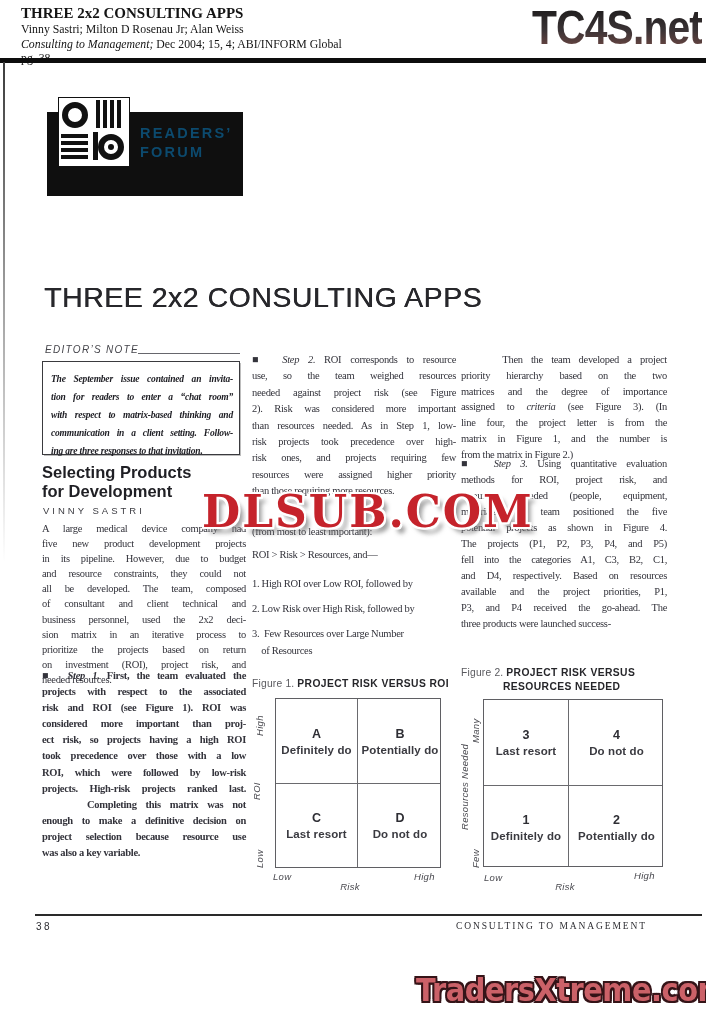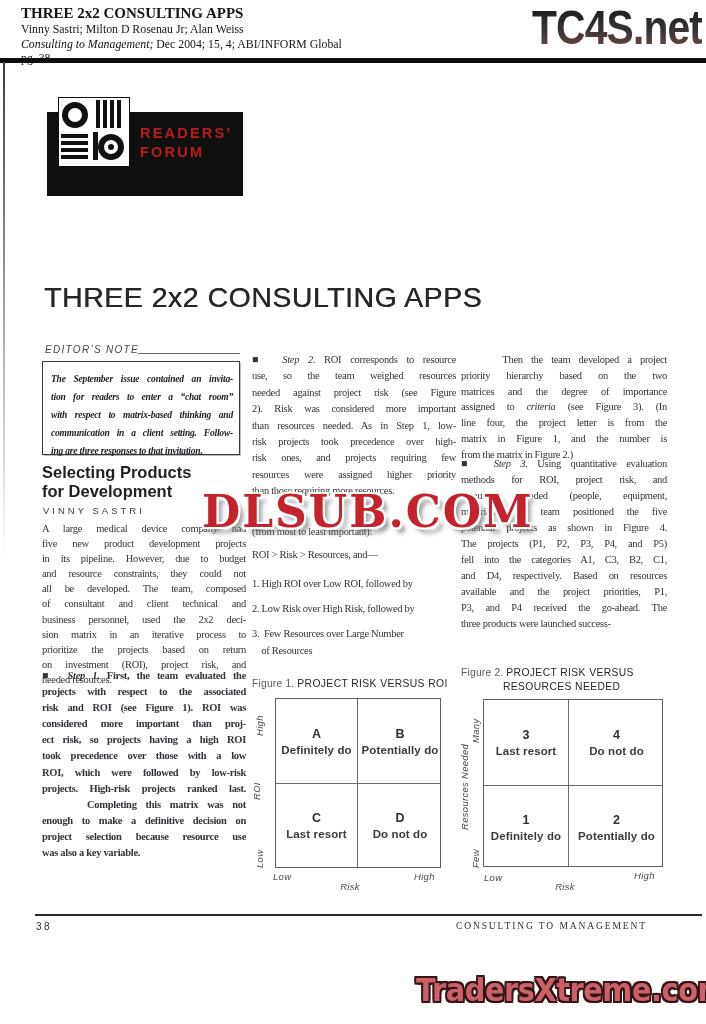--- a/index.html
+++ b/index.html
@@ -18,21 +18,21 @@
         font-size:48px;letter-spacing:-1px;transform:scaleX(.85);transform-origin:right top;
         background:linear-gradient(180deg,#141414 0%,#3a3335 55%,#7d4e48 100%);
         -webkit-background-clip:text;background-clip:text;color:transparent;}
 
   .toprule{left:0;top:58px;width:706px;height:4.5px;background:#0d0d0d;}
   .edgeline{left:3px;top:62px;width:2px;height:500px;
             background:linear-gradient(to bottom,#3c3c3c,#9b9b9b 45%,rgba(255,255,255,0));}
 
   
   .banner{left:47px;top:112px;width:196px;height:84px;background:#0f0f0f;}
-  .banner-text{left:140px;top:124px;color:#b91c1c;font-weight:700;font-size:14.5px;
+  .banner-text{left:140px;top:124px;color:#0c4a6e;font-weight:700;font-size:14.5px;
                letter-spacing:2.2px;line-height:19px;}
   .rf-logo{left:58px;top:97px;width:70px;height:68px;background:#fff;border:1.5px solid #111;}
 
   
   .title{left:44px;top:281px;width:560px;font-size:28.5px;letter-spacing:.5px;color:#27272b;
          text-shadow:.4px 0 0 currentColor;}
   .ed-label{left:45px;top:344px;font-style:italic;font-size:10px;letter-spacing:1.3px;color:#45454b;}
   .ed-rule{left:138px;top:353px;width:102px;height:1px;background:#66666c;}
   .notebox{left:42px;top:361px;width:198px;height:94px;border:1.2px solid #3a3a3e;
            box-shadow:1.5px 1.5px 0 -0.5px #bdbdbd;padding:9px 6px 0 8px;box-sizing:border-box;}
@@ -50,21 +50,21 @@
   .c3a .ln{line-height:15.8px;}
   .c3b .ln{line-height:16.05px;}
   .oneline{text-align:left;white-space:pre-wrap;}
   .list .ln{text-align:left;text-align-last:left;line-height:16px;margin-top:9px;}
   .list .ln:nth-child(1){margin-top:0;}
   .list .ln:nth-child(4){margin-top:1px;}
 
   
   .figcap{font-family:"Liberation Sans",sans-serif;font-size:10.3px;line-height:14px;}
   .figcap .pre{color:#5a5a5f;letter-spacing:.2px;}
-  .figcap .cap{font-weight:400;color:#26262a;letter-spacing:.4px;}
+  .figcap .cap{font-weight:700;color:#26262a;letter-spacing:.4px;}
   .matrix{border:1.2px solid #5f5f63;box-sizing:border-box;}
   .mline{position:absolute;background:#6a6a6e;}
   .cell{position:absolute;display:flex;flex-direction:column;align-items:center;
         justify-content:center;gap:3px;}
   .qkey{font-family:"Liberation Sans",sans-serif;font-weight:700;font-size:12.5px;color:#2e2e34;}
   .qlabel{font-family:"Liberation Sans",sans-serif;font-weight:700;font-size:11.5px;
           letter-spacing:.1px;color:#3a3a40;}
   .axl{font-family:"Liberation Sans",sans-serif;font-style:italic;font-size:9.5px;
        color:#4a4a50;letter-spacing:.3px;}
   .vtext{writing-mode:vertical-rl;transform:rotate(180deg);}

